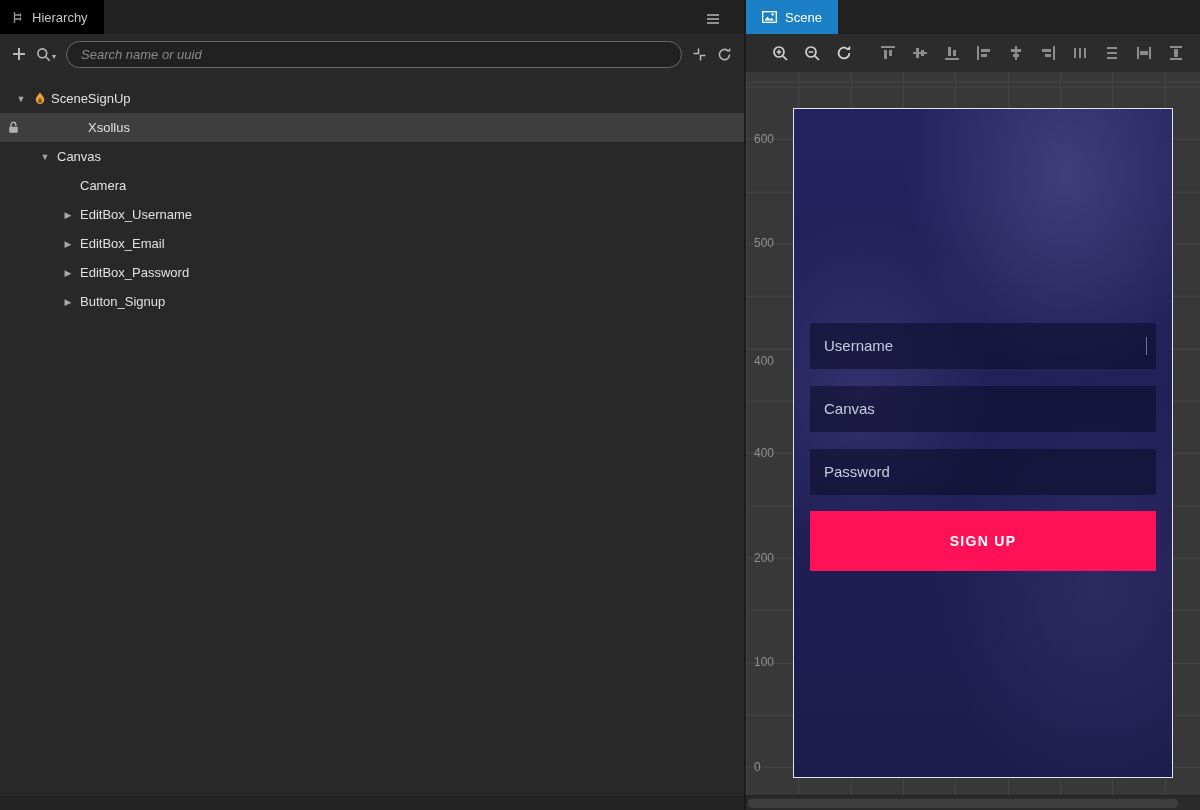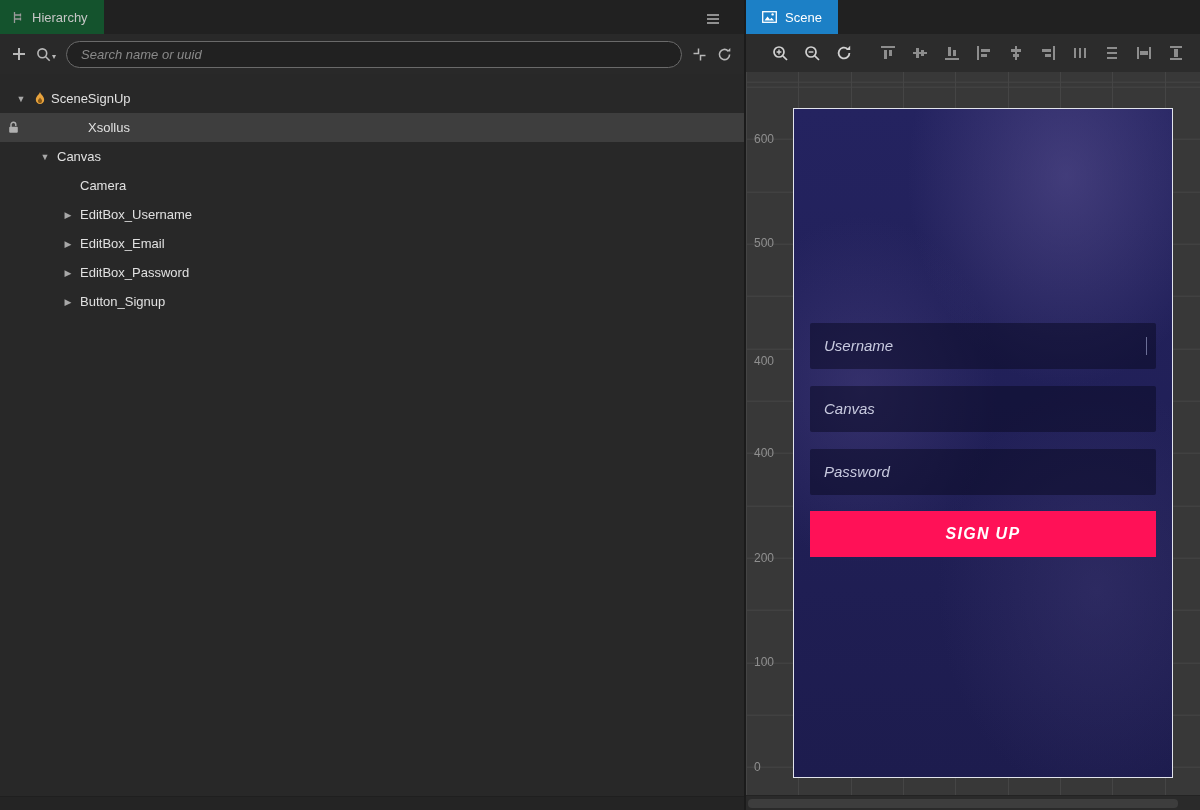--- a/index.html
+++ b/index.html
@@ -4,21 +4,21 @@
 <style>
   * { margin:0; padding:0; box-sizing:border-box; }
   html,body { width:1200px; height:810px; overflow:hidden; background:#262626;
     font-family:"Liberation Sans", sans-serif; }
   .stage { position:relative; width:1200px; height:810px; }
 
   
   .left-panel { position:absolute; left:0; top:0; width:744px; height:810px; background:#282828; }
   .lp-tabs { position:relative; height:34px; background:#212121; }
   .lp-tab { display:inline-flex; align-items:center; gap:7px; height:34px; padding:0 16px 0 12px;
-    background:#14532d; color:#c6c6c6; font-size:13px; }
+    background:#000000; color:#c6c6c6; font-size:13px; }
   .lp-tab svg { color:#9a9a9a; }
   .lp-menu { position:absolute; right:24px; top:11px; color:#b5b5b5; cursor:pointer; }
 
   .lp-toolbar { display:flex; align-items:center; height:40px; padding:0 12px; gap:10px; background:#292929; }
   .icon-btn { color:#b8b8b8; display:inline-flex; align-items:center; flex:none; cursor:pointer; }
   .mag-group { display:inline-flex; align-items:flex-end; gap:1px; }
   .mag-caret { font-size:8px; color:#b8b8b8; line-height:10px; }
   .search-box { flex:1; min-width:0; height:27px; border:1px solid #6a6a6a; border-radius:14px;
     background:#212121; color:#cfcfcf; padding:0 14px; font-size:13px; outline:none;
     font-family:"Liberation Sans", sans-serif; }
@@ -57,27 +57,27 @@
     background-position: 0px 14.7px; }
   .ruler-num { position:absolute; left:8px; color:#8f8f8f; font-size:12px; line-height:14px; }
   .rn0{top:60px} .rn1{top:164px} .rn2{top:282px} .rn3{top:374px} .rn4{top:479px} .rn5{top:583px} .rn6{top:688px}
 
   .canvas-frame { position:absolute; left:47px; top:36px; width:380px; height:670px;
     border:1px solid #e2e4ec;
     background:
       radial-gradient(60% 45% at 72% 10%, rgba(96,86,150,0.50), rgba(0,0,0,0) 70%),
       radial-gradient(55% 40% at 18% 42%, rgba(84,74,138,0.38), rgba(0,0,0,0) 65%),
       radial-gradient(60% 45% at 80% 72%, rgba(66,60,118,0.40), rgba(0,0,0,0) 70%),
-      linear-gradient(#242360, #1d1c4e); font-style: italic; }
+      linear-gradient(#242360, #1d1c4e); }
   .cv-field { position:absolute; left:16px; width:346px; height:46px; background:rgba(8,8,32,0.50);
     border-radius:2px; color:#c8cadf; font-size:15px; line-height:46px; padding-left:14px; }
   .cvf0{top:214px} .cvf1{top:277px} .cvf2{top:340px}
   .caret-mark { position:absolute; right:9px; top:14px; width:1px; height:18px; background:#9ba0c8; opacity:.65; }
-  .cv-btn { position:absolute; left:16px; top:402px; width:346px; height:46px; background:#ff1157;
-    color:#ffffff; font-size:16px; font-weight:bold; letter-spacing:1.3px;
+  .cv-btn { position:absolute; left:16px; top:402px; width:346px; height:60px; background:#ff1157;
+    color:#ffffff; font-size:14px; font-weight:bold; letter-spacing:1.3px;
     display:flex; align-items:center; justify-content:center; cursor:pointer; }
 
   .h-scroll { position:absolute; left:0; bottom:0; width:454px; height:15px; background:#2a2a2a;
     border-top:1px solid #232323; }
   .h-thumb { position:absolute; left:2px; top:3px; width:430px; height:9px; background:#3d3d3d; border-radius:4px; }
 </style>
 </head>
 <body>
 
 <div class="stage">

